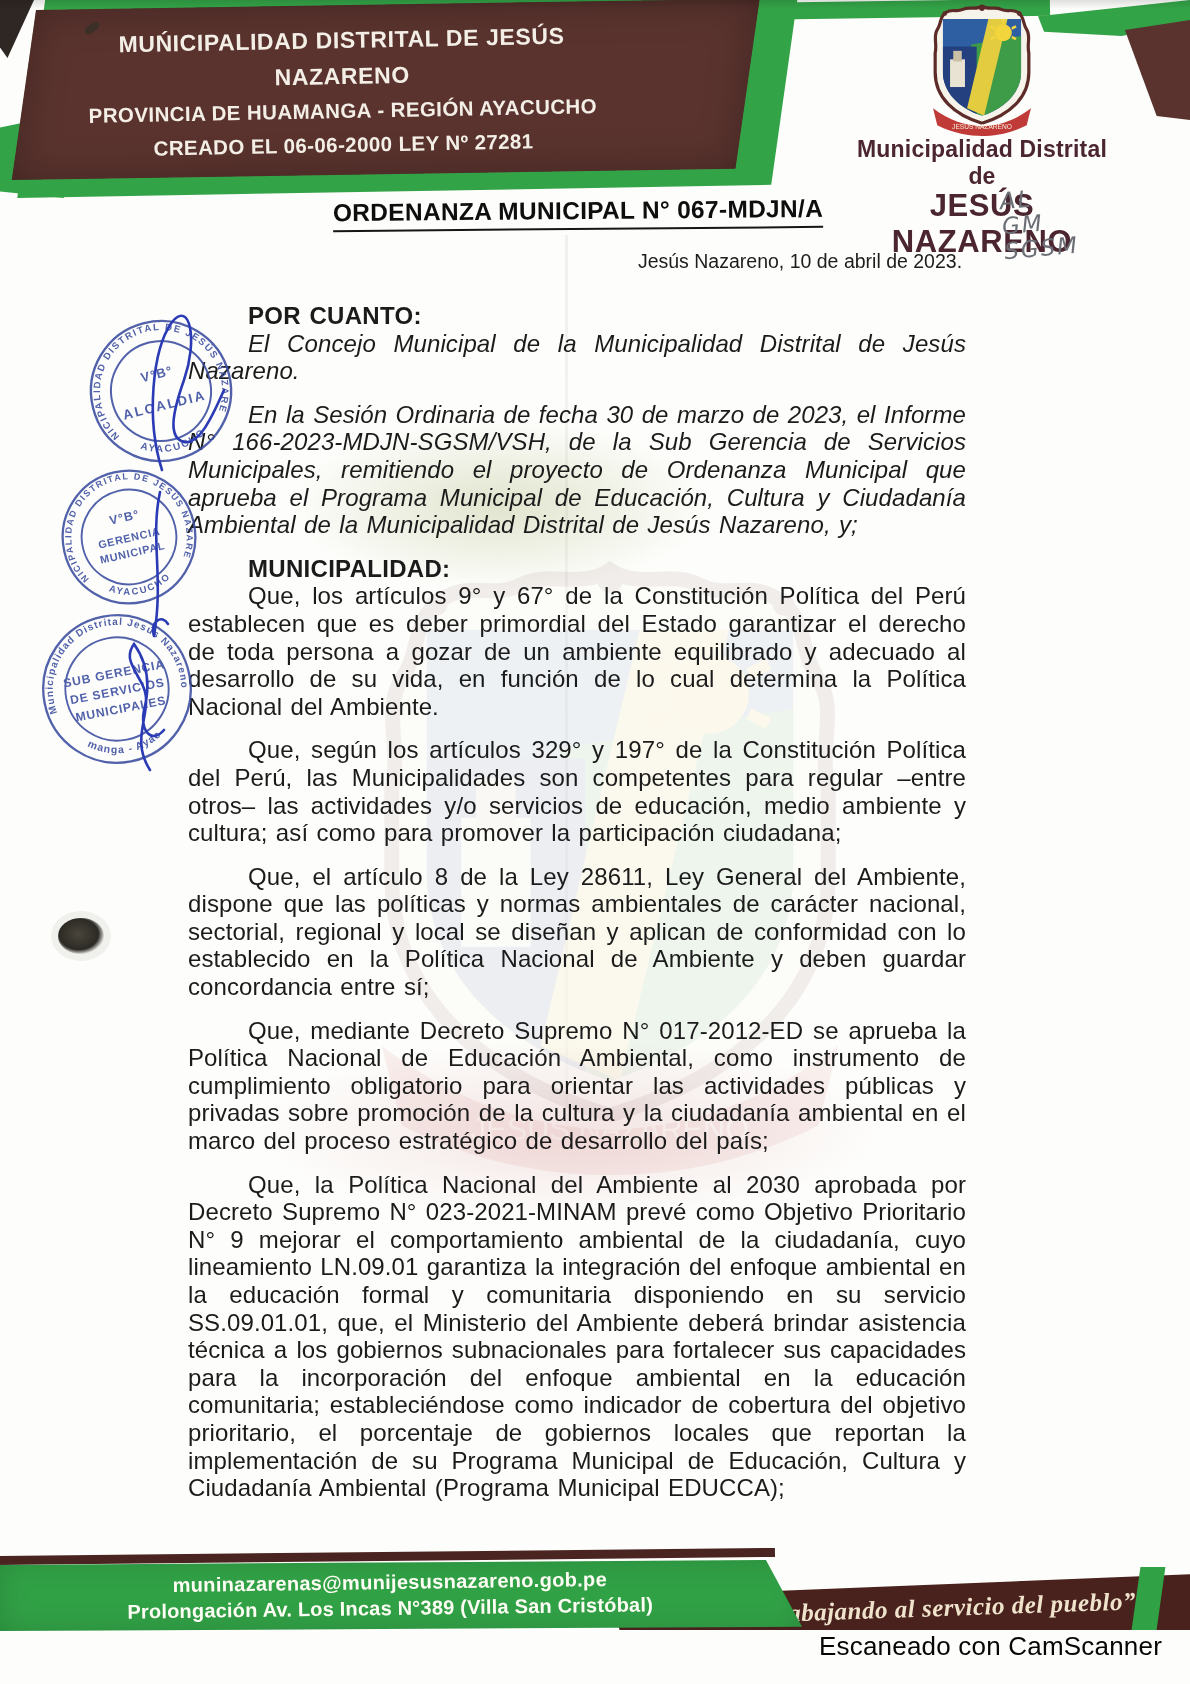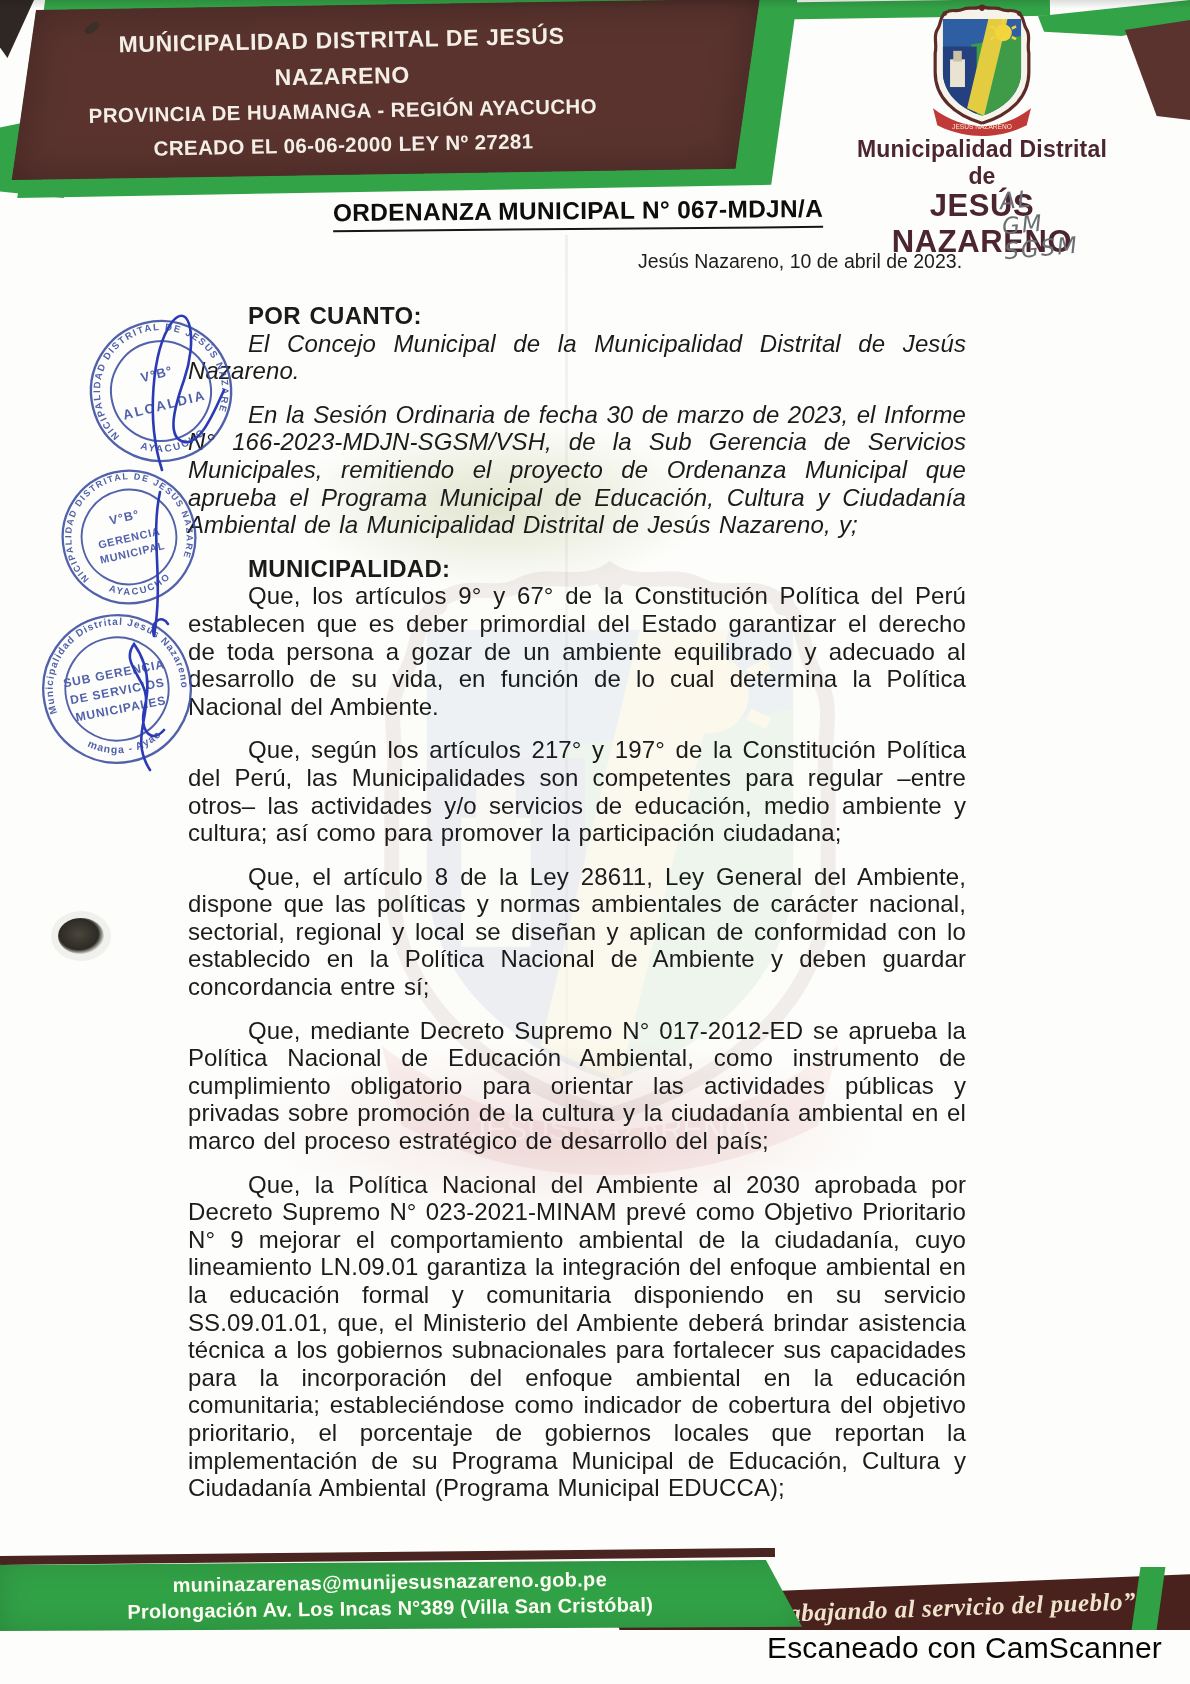--- a/index.html
+++ b/index.html
@@ -96,21 +96,21 @@
          transform:rotate(-0.8deg);}
   .f-email{font-size:20px;font-weight:700;letter-spacing:.3px;line-height:26px;}
   .f-address{font-size:20px;font-weight:700;letter-spacing:.2px;line-height:26px;}
   .f-maroon{left:608px;top:1572px;width:582px;height:58px;background:#49221d;z-index:2;
          clip-path:polygon(0 44%,100% 4%,100% 100%,2% 100%);}
   .f-slogan{position:absolute;left:110px;top:22px;width:450px;text-align:center;
          font-family:"Liberation Serif",serif;font-style:italic;font-weight:700;
          font-size:25px;color:#efe3cc;transform:rotate(-2deg);letter-spacing:.5px;}
   .f-greenstrip{left:1136px;top:1567px;width:25px;height:63px;background:#31a146;
          transform:skewX(-8deg);z-index:3;}
-  .scan-credit{left:690px;top:1631px;width:472px;text-align:right;font-size:30px;
+  .scan-credit{left:690px;top:1631px;width:472px;text-align:right;font-size:26px;
          color:#060606;letter-spacing:.2px;z-index:3;}
 </style>
 </head>
 <body>
 
 <div id="page" data-name="scanned-document-page">
 
   <svg width="0" height="0" style="position:absolute" aria-hidden="true">
     <defs>
       <symbol id="coat-sym" viewBox="0 0 100 124">
@@ -185,21 +185,21 @@
     <span>ORDENANZA MUNICIPAL N° 067-MDJN/A</span>
   </div>
   <div class="abs dateline" data-name="dateline">Jesús Nazareno, 10 de abril de 2023.</div>
 
   <div class="abs body-text" data-name="document-body">
     <p class="lbl" data-name="por-cuanto-label">POR CUANTO:</p>
     <p class="tight" data-name="por-cuanto-text">El Concejo Municipal de la Municipalidad Distrital de Jesús Nazareno.</p>
     <p class="tight" data-name="visto-text">En la Sesión Ordinaria de fecha 30 de marzo de 2023, el Informe N° 166-2023-MDJN-SGSM/VSH, de la Sub Gerencia de Servicios Municipales, remitiendo el proyecto de Ordenanza Municipal que aprueba el Programa Municipal de Educación, Cultura y Ciudadanía Ambiental de la Municipalidad Distrital de Jesús Nazareno, y;</p>
     <p class="lbl" data-name="considerando-label">MUNICIPALIDAD:</p>
     <p data-name="considerando-paragraph">Que, los artículos 9° y 67° de la Constitución Política del Perú establecen que es deber primordial del Estado garantizar el derecho de toda persona a gozar de un ambiente equilibrado y adecuado al desarrollo de su vida, en función de lo cual determina la Política Nacional del Ambiente.</p>
-    <p data-name="considerando-paragraph">Que, según los artículos 217° y 197° de la Constitución Política del Perú, las Municipalidades son competentes para regular –entre otros– las actividades y/o servicios de educación, medio ambiente y cultura; así como para promover la participación ciudadana;</p>
+    <p data-name="considerando-paragraph">Que, según los artículos 329° y 197° de la Constitución Política del Perú, las Municipalidades son competentes para regular –entre otros– las actividades y/o servicios de educación, medio ambiente y cultura; así como para promover la participación ciudadana;</p>
     <p data-name="considerando-paragraph">Que, el artículo 8 de la Ley 28611, Ley General del Ambiente, dispone que las políticas y normas ambientales de carácter nacional, sectorial, regional y local se diseñan y aplican de conformidad con lo establecido en la Política Nacional de Ambiente y deben guardar concordancia entre sí;</p>
     <p data-name="considerando-paragraph">Que, mediante Decreto Supremo N° 017-2012-ED se aprueba la Política Nacional de Educación Ambiental, como instrumento de cumplimiento obligatorio para orientar las actividades públicas y privadas sobre promoción de la cultura y la ciudadanía ambiental en el marco del proceso estratégico de desarrollo del país;</p>
     <p data-name="considerando-paragraph">Que, la Política Nacional del Ambiente al 2030 aprobada por Decreto Supremo N° 023-2021-MINAM prevé como Objetivo Prioritario N° 9 mejorar el comportamiento ambiental de la ciudadanía, cuyo lineamiento LN.09.01 garantiza la integración del enfoque ambiental en la educación formal y comunitaria disponiendo en su servicio SS.09.01.01, que, el Ministerio del Ambiente deberá brindar asistencia técnica a los gobiernos subnacionales para fortalecer sus capacidades para la incorporación del enfoque ambiental en la educación comunitaria; estableciéndose como indicador de cobertura del objetivo prioritario, el porcentaje de gobiernos locales que reportan la implementación de su Programa Municipal de Educación, Cultura y Ciudadanía Ambiental (Programa Municipal EDUCCA);</p>
   </div>
 
   <div class="abs stamp stamp1" data-name="stamp-alcaldia">
     <svg class="stamp-svg" viewBox="0 0 150 150" width="150" height="150">
       <defs>
         <path id="s1t" d="M25,110 A61,61 0 1 1 125,110"></path>
         <path id="s1b" d="M40,125 A61,61 0 0 0 110,125"></path>

